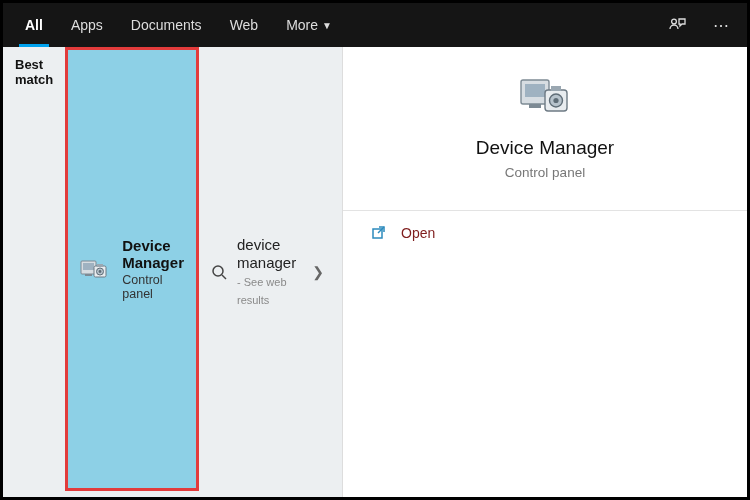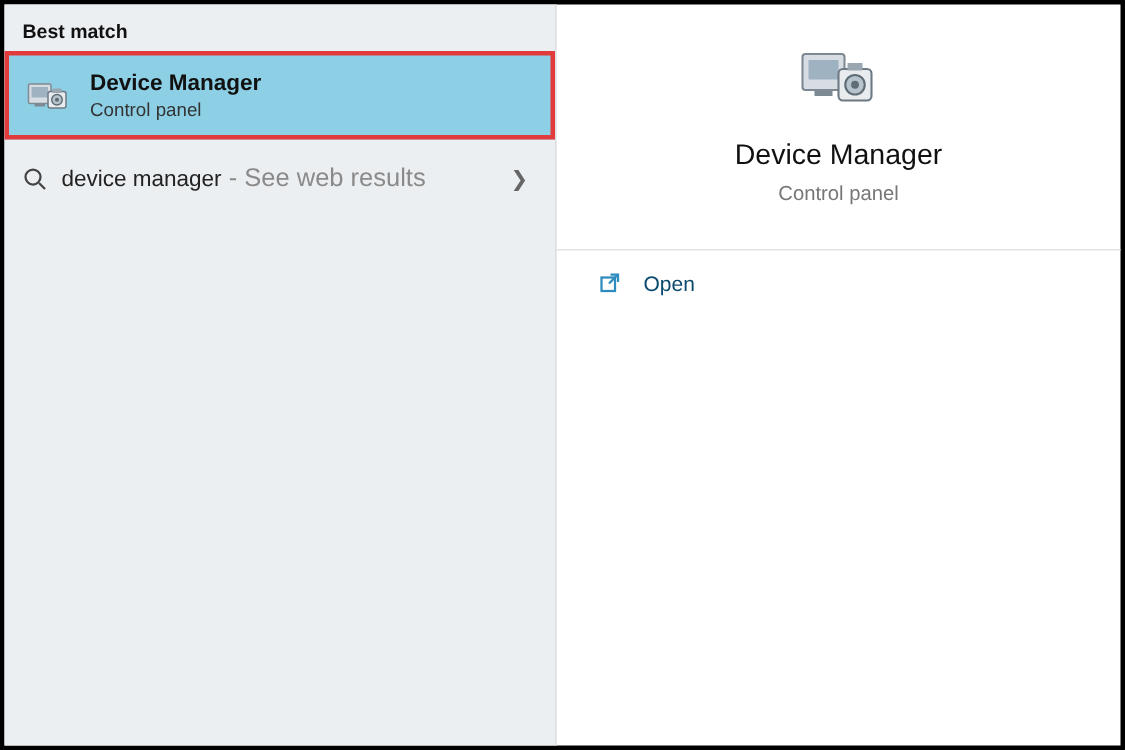--- a/index.html
+++ b/index.html
@@ -6,46 +6,65 @@
   html, body { width: 750px; height: 500px; overflow: hidden; }
   .frame { width: 750px; height: 500px; border: 3px solid #000; background: #fff; display: flex; flex-direction: column; }
   .tabbar { height: 44px; background: #151515; display: flex; align-items: center; color: #ddd; font-size: 14px; padding: 0 8px; }
   .tab { padding: 0 14px; height: 100%; display: flex; align-items: center; cursor: pointer; position: relative; }
   .tab.active { color: #fff; font-weight: 600; }
   .tab.active::after { content: ""; position: absolute; left: 8px; right: 8px; bottom: 0; height: 3px; background: #00a2ed; }
   .chev { margin-left: 4px; font-size: 10px; }
   .tabbar-spacer { flex: 1; }
   .tabbar-icon { width: 36px; text-align: center; color: #ddd; cursor: pointer; font-size: 16px; }
   .body { flex: 1; display: flex; min-height: 0; }
-  .left { width: 368px; background: #eceff1; border-right: 1px solid #ddd; display: flex; flex-direction: column; }
+  .left { width: 340px; background: #eceff1; border-right: 1px solid #ddd; display: flex; flex-direction: row; }
   .section-title { font-size: 13px; font-weight: 600; padding: 10px 12px 6px; color: #111; }
   .best { margin: 0 0 6px 0; border: 3px solid #e23b3b; background: #8dd0e6; padding: 10px 12px; display: flex; align-items: center; gap: 14px; cursor: pointer; }
   .best .dmicon { width: 28px; height: 22px; }
   .best .title { font-size: 15px; font-weight: 600; color: #111; }
   .best .sub { font-size: 12.5px; color: #333; margin-top: 2px; }
   .webrow { display: flex; align-items: center; padding: 10px 12px; gap: 10px; cursor: pointer; }
   .webrow .q { font-size: 15px; color: #222; }
-  .webrow .hint { font-size: 17px; color: #8a8a8a; }
+  .webrow .hint { font-size: 11px; color: #8a8a8a; }
   .webrow .arrow { margin-left: auto; color: #666; font-size: 14px; padding-right: 6px; }
   .right { flex: 1; display: flex; flex-direction: column; }
   .preview { display: flex; flex-direction: column; align-items: center; padding: 28px 0 20px; }
   .bigicon { width: 52px; height: 44px; margin-bottom: 18px; }
   .preview .title { font-size: 19px; color: #111; }
   .preview .sub { font-size: 13.5px; color: #777; margin-top: 6px; }
   .divider { height: 1px; background: #e3e3e3; margin: 10px 0 0 0; }
-  .action { display: flex; align-items: center; gap: 14px; padding: 14px 28px; cursor: pointer; font-size: 14px; color: #0c4a6e; }
+  .action { display: flex; align-items: center; gap: 14px; padding: 14px 28px; cursor: pointer; font-size: 14px; color: #7f1d1d; }
   .openicon { color: #2d8bbd; }
   .search-icon-sm { color: #444; }
   svg { display: block; }
 </style>
 </head>
 <body>
 
 <div class="frame">
 
+  <div class="tabbar">
+    <div class="tab active">All</div>
+    <div class="tab">Apps</div>
+    <div class="tab">Documents</div>
+    <div class="tab">Web</div>
+    <div class="tab">
+      <span>More</span>
+      <span class="chev">▼</span>
+    </div>
+    <div class="tabbar-spacer"></div>
+    <div class="tabbar-icon">
+      <svg width="20" height="20" viewBox="0 0 20 20" fill="none" stroke="#ddd" stroke-width="1.3">
+        <circle cx="7" cy="6.5" r="2.4"></circle>
+        <path d="M3 14c0-2.2 1.8-4 4-4s4 1.8 4 4"></path>
+        <path d="M12 4h6v5h-3l-2 2v-2h-1z"></path>
+      </svg>
+    </div>
+    <div class="tabbar-icon">⋯</div>
+  </div>
 
   <div class="body">
     <div class="left">
       <div class="section-title">Best match</div>
 
       <div class="best">
         <span class="dmicon">
           <svg width="28" height="22" viewBox="0 0 28 22">
             <rect x="1" y="3" width="15" height="13" rx="1" fill="#d7dde2" stroke="#7d8a94" stroke-width="1"></rect>
             <rect x="3" y="5" width="11" height="7" fill="#9fb2c1"></rect>

